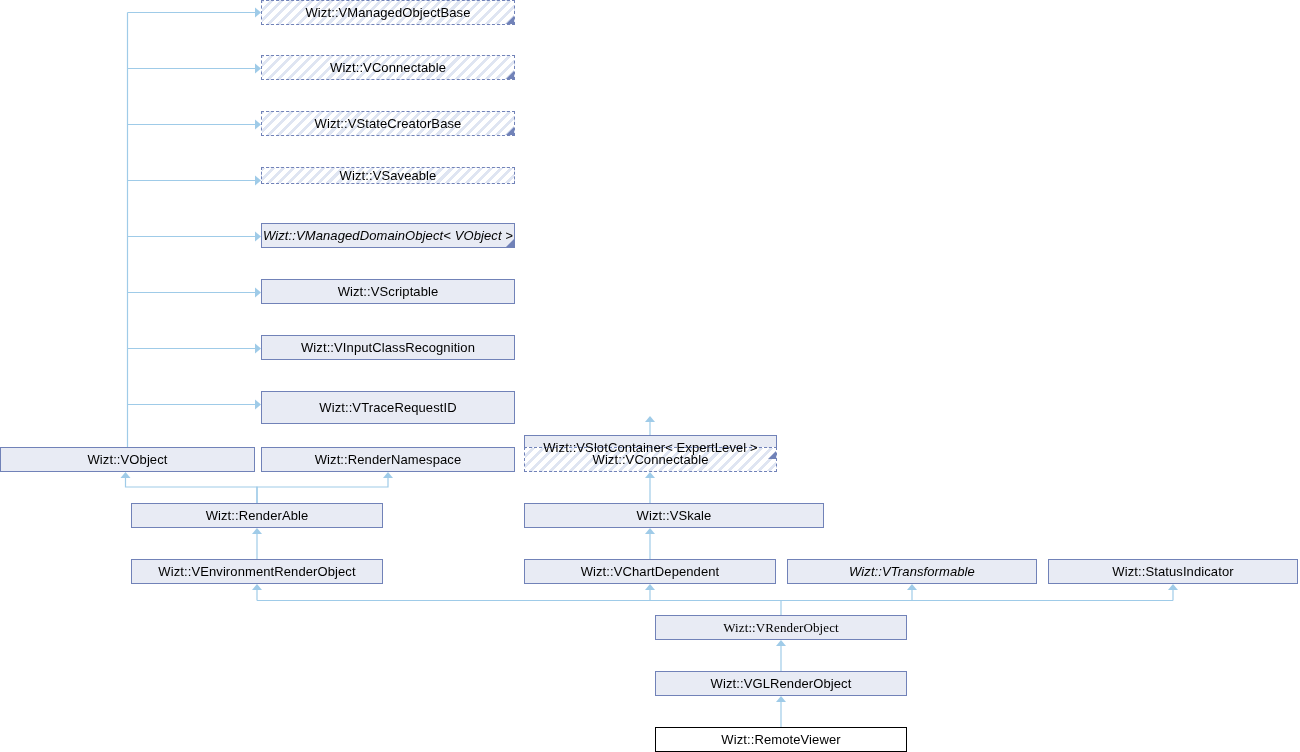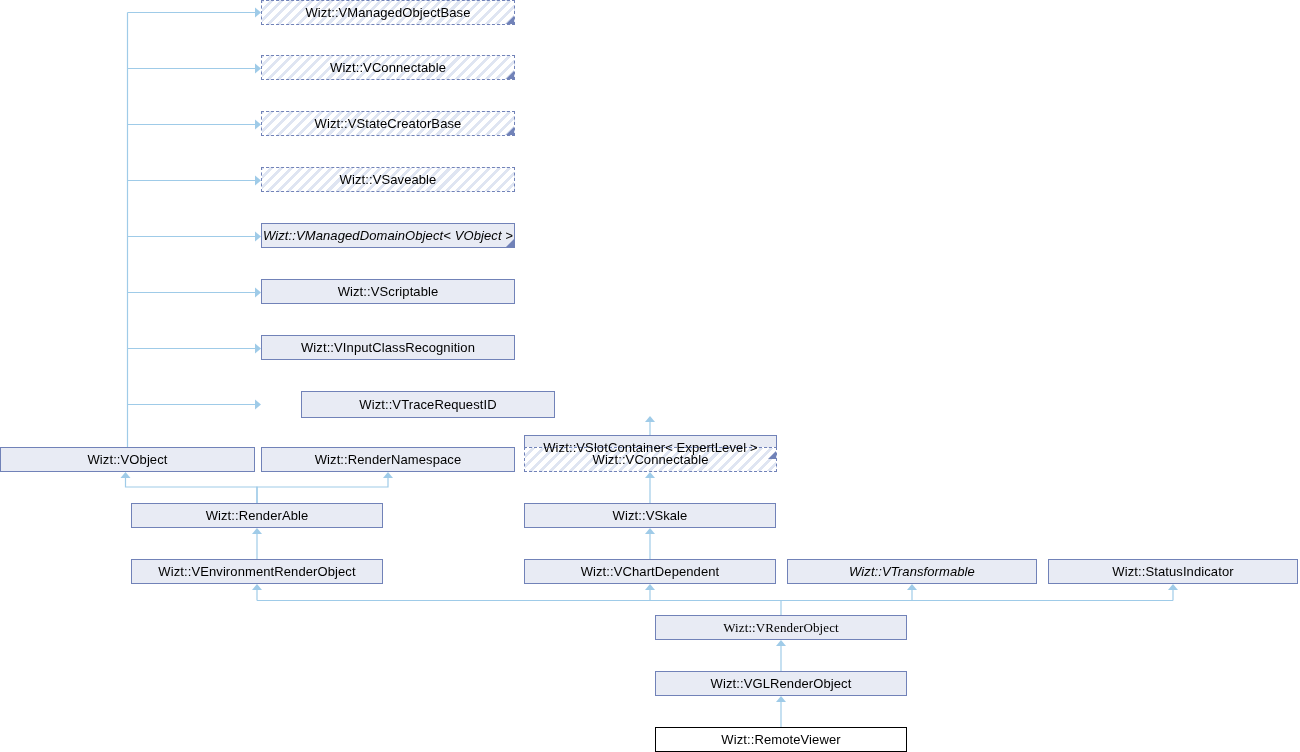--- a/index.html
+++ b/index.html
@@ -162,53 +162,53 @@
         <span class="corner-mark"></span>
       </div>
       <div class="node hatched" style="left: 261px; top: 55px; width: 254px; height: 25px;">
         <span class="label">Wizt::VConnectable</span>
         <span class="corner-mark"></span>
       </div>
       <div class="node hatched" style="left: 261px; top: 111px; width: 254px; height: 25px;">
         <span class="label">Wizt::VStateCreatorBase</span>
         <span class="corner-mark"></span>
       </div>
-      <div class="node hatched" style="left: 261px; top: 167px; width: 254px; height: 25px;">
+      <div class="node hatched" style="left: 261px; top: 167px; width: 254px; height: 17px;">
         <span class="label">Wizt::VSaveable</span>
       </div>
       <div class="node solid" style="left: 261px; top: 223px; width: 254px; height: 25px; font-style: italic;">
         <span class="label">Wizt::VManagedDomainObject&lt; VObject &gt;</span>
         <span class="corner-mark"></span>
       </div>
       <div class="node solid" style="left: 261px; top: 279px; width: 254px; height: 25px;">
         <span class="label">Wizt::VScriptable</span>
       </div>
       <div class="node solid" style="left: 261px; top: 335px; width: 254px; height: 25px;">
         <span class="label">Wizt::VInputClassRecognition</span>
       </div>
-      <div class="node solid" style="left: 261px; top: 391px; width: 254px; height: 27px; margin-left: 40px;">
+      <div class="node solid" style="left: 261px; top: 391px; width: 254px; height: 33px;">
         <span class="label">Wizt::VTraceRequestID</span>
       </div>
       <div class="node solid" style="left: 524px; top: 391px; width: 253px; height: 25px; margin-top: 44px;">
         <span class="label">Wizt::VSlotContainer&lt; ExpertLevel &gt;</span>
         <span class="corner-mark"></span>
       </div>
       <div class="node solid" style="left: 0px; top: 447px; width: 255px; height: 25px;">
         <span class="label">Wizt::VObject</span>
       </div>
       <div class="node solid" style="left: 261px; top: 447px; width: 254px; height: 25px;">
         <span class="label">Wizt::RenderNamespace</span>
       </div>
       <div class="node hatched" style="left: 524px; top: 447px; width: 253px; height: 25px;">
         <span class="label">Wizt::VConnectable</span>
       </div>
       <div class="node solid" style="left: 131px; top: 503px; width: 252px; height: 25px;">
         <span class="label">Wizt::RenderAble</span>
       </div>
-      <div class="node solid" style="left: 524px; top: 503px; width: 252px; height: 25px;">
+      <div class="node solid" style="left: 524px; top: 503px; width: 300px; height: 25px;">
         <span class="label">Wizt::VSkale</span>
       </div>
       <div class="node solid" style="left: 131px; top: 559px; width: 252px; height: 25px;">
         <span class="label">Wizt::VEnvironmentRenderObject</span>
       </div>
       <div class="node solid" style="left: 524px; top: 559px; width: 252px; height: 25px;">
         <span class="label">Wizt::VChartDependent</span>
       </div>
       <div class="node solid" style="left: 787px; top: 559px; width: 250px; height: 25px; font-style: italic;">
         <span class="label">Wizt::VTransformable</span>

